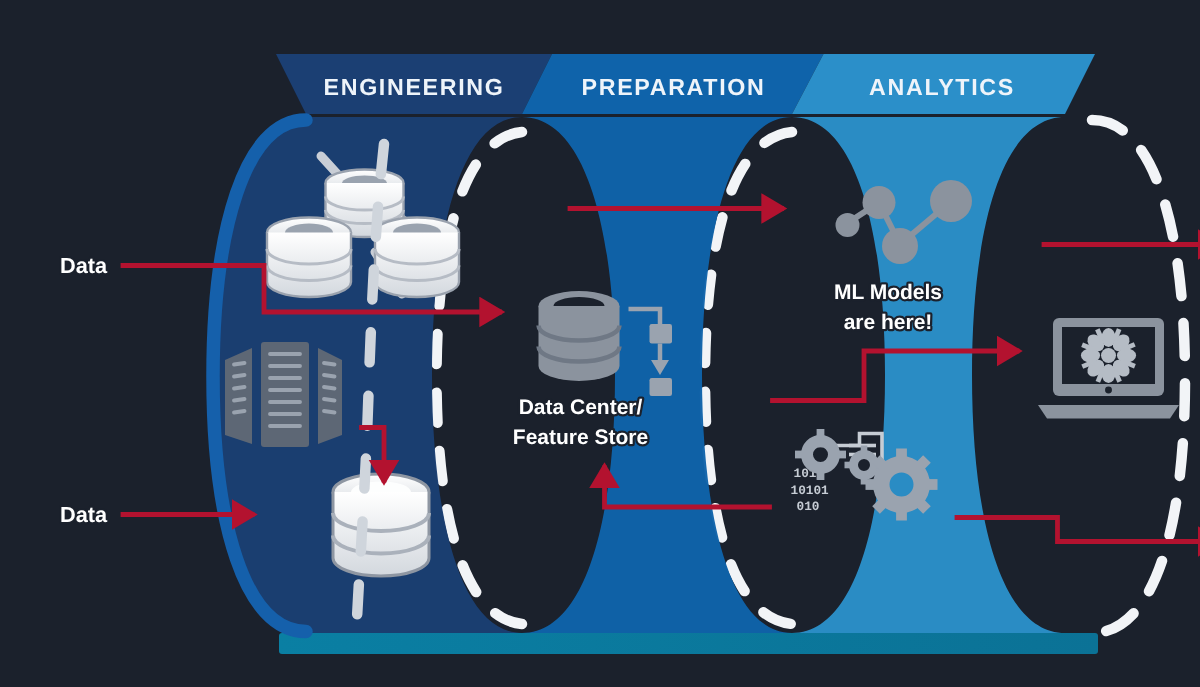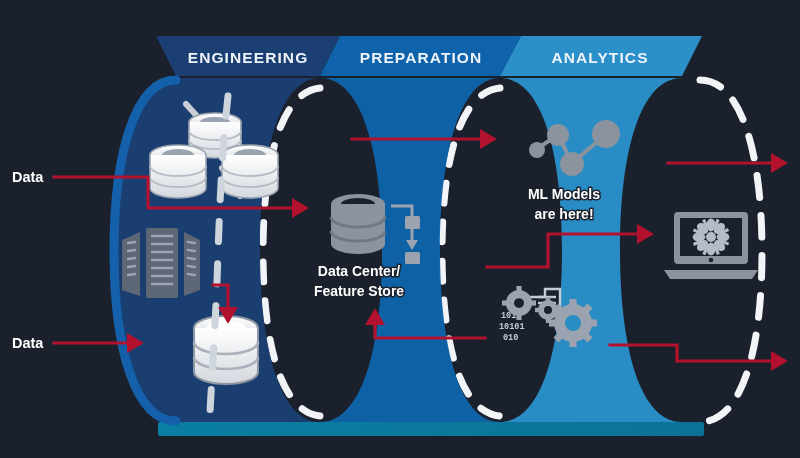--- a/index.html
+++ b/index.html
@@ -2,21 +2,21 @@
 <html><head>
 <meta charset="utf-8">
 <style>
   * { margin:0; padding:0; box-sizing:border-box; }
   html,body{ background:#1b212c; }
   body{
     width:800px; height:458px;
     font-family:"Liberation Sans", sans-serif;
     overflow:hidden; position:relative;
   }
-  #stage{ position:absolute; inset:0; width:717px; height:458px; }
+  #stage{ position:absolute; inset:0; width:717px; height:458px;margin-left:28px; }
   svg#diagram{ position:absolute; left:0; top:0; width:800px; height:458px; display:block; }
 
   .tab-label{
     font-weight:bold; font-size:15.5px; letter-spacing:1.1px;
     fill:#eef4fa;
   }
   .node-label{
     font-weight:bold; font-size:14px; fill:#ffffff;
     paint-order:stroke fill; stroke:#1b212c; stroke-width:3px;
     stroke-linejoin:round;

